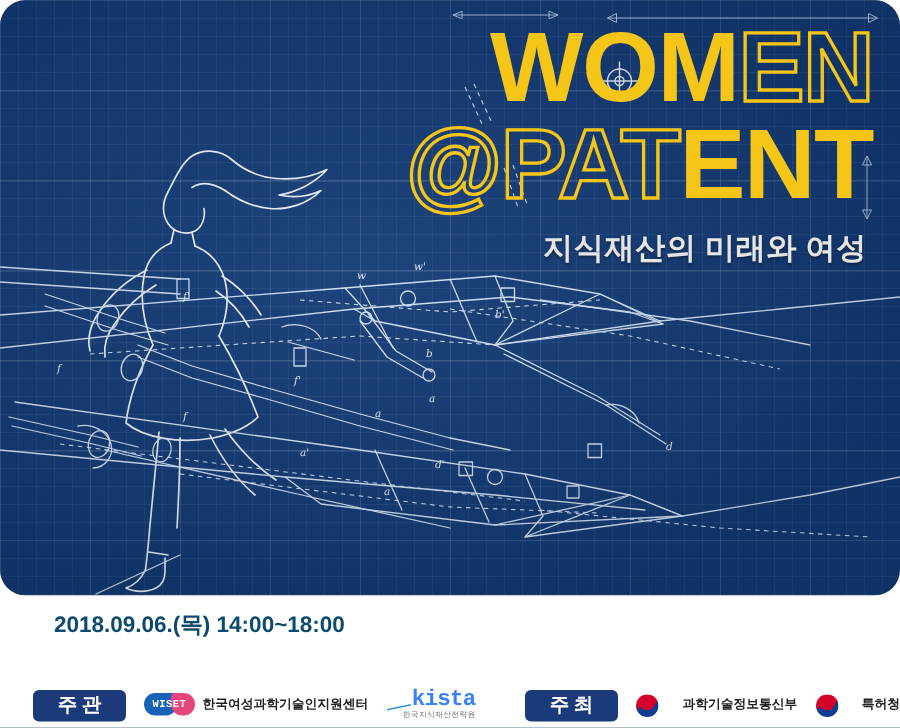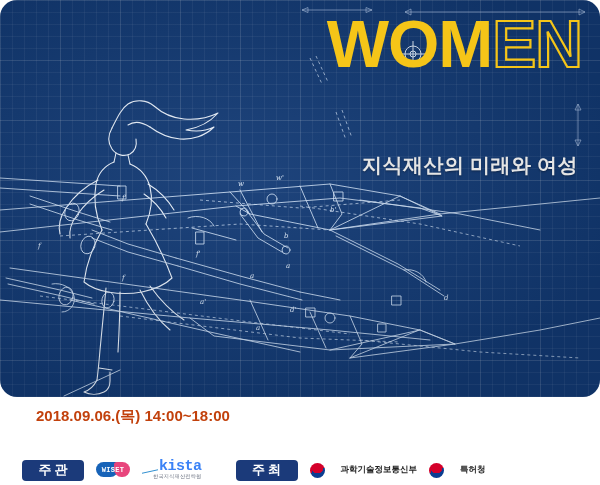--- a/index.html
+++ b/index.html
@@ -79,21 +79,21 @@
   .row{display:flex;align-items:center;height:26px;padding-left:22px;}
   .badge{
     width:62px;min-width:62px;height:21px;border-radius:4px;
     background:#1b3a7a;color:#fff;
     font-size:13px;font-weight:bold;letter-spacing:3px;
     display:flex;align-items:center;justify-content:center;
     text-indent:3px;
     box-sizing:border-box;
   }
   .rowtext{
-    margin-left:14px;color:#c2410c;font-weight:bold;font-size:15px;
+    margin-left:14px;color:#0c4a6e;font-weight:bold;font-size:15px;
     white-space:nowrap;
   }
   .row3{display:flex;align-items:center;height:30px;padding-left:22px;font-family:Liberation Mono, monospace;}
   .logos{display:flex;align-items:center;margin-left:12px;gap:12px;}
 
   
   .wiset{display:flex;align-items:center;gap:5px;}
   .wiset-mark{
     position:relative;width:34px;height:15px;
   }
@@ -310,20 +310,21 @@
         <path class="dsh" d="M316 56 L 328 82"></path>
         <path class="dsh" d="M336 112 L 346 140" stroke="#cfe0f5"></path>
         <path class="dsh" d="M342 110 L 352 138" stroke="#cfe0f5"></path>
       </g>
     </svg>
 
     <div class="vignette"></div>
 
     <div class="titlewrap">
       <div class="line"><span class="fill">WOM</span><span class="outline">EN</span></div>
+      <div class="line line2"><span class="outline">@PAT</span><span class="fill">ENT</span></div>
     </div>
 
     <div class="subtitle">지식재산의 미래와 여성</div>
   </div>
 
   <div class="infobar">
 
     <div class="row">
       <div class="rowtext">2018.09.06.(목) 14:00~18:00</div>
     </div>
@@ -334,20 +335,21 @@
     <div class="row3">
       <div class="badge">주관</div>
 
       <div class="logos">
         <div class="wiset">
           <div class="wiset-mark">
             <div class="b1"></div>
               <div class="b2"></div>
             <div class="wtxt">WISET</div>
           </div>
+          <div class="wiset-name">한국여성과학기술인지원센터</div>
         </div>
 
         <div class="kista">
           <div class="kista-top">
             <div class="kista-swoosh"></div>
             <div class="kista-word">kista</div>
           </div>
           <div class="kista-sub">한국지식재산전략원</div>
         </div>
       </div>

